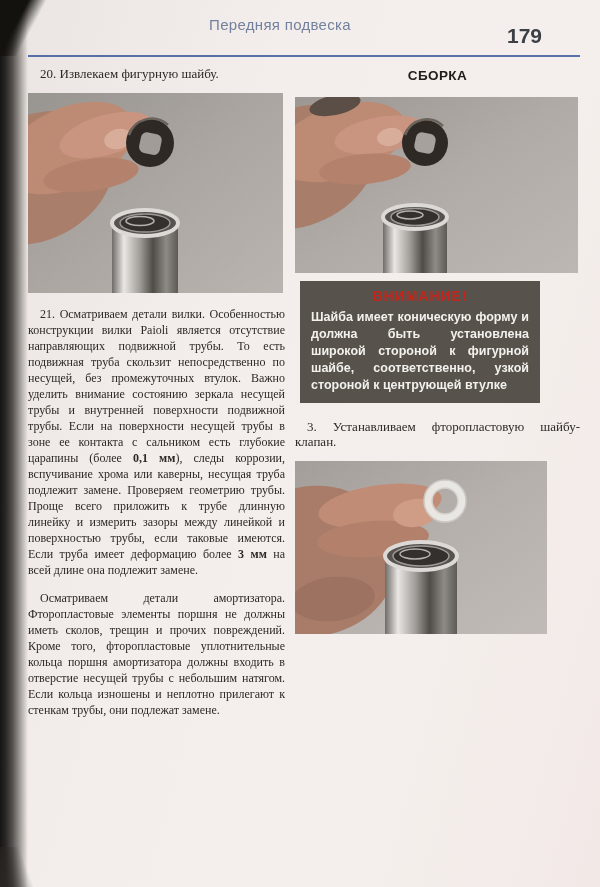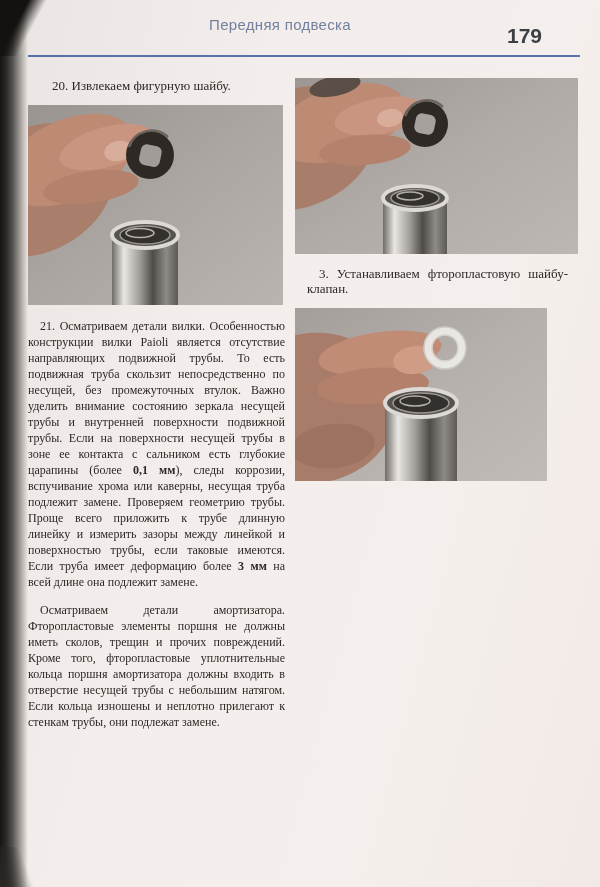--- a/index.html
+++ b/index.html
@@ -25,21 +25,21 @@
   .page-number{position:absolute;right:58px;top:24px;
     font-family:"Liberation Sans",sans-serif;font-size:21px;color:#3c4045;font-weight:bold;}
   .header-rule{position:absolute;left:28px;top:55px;width:552px;height:2px;background:var(--rule);opacity:.85;}
 
   .col{position:absolute;top:66px;}
   .col-left{left:28px;width:257px;}
   .col-right{left:295px;width:285px;}
 
   .body-text{font-size:12px;line-height:16px;text-align:justify;margin:12px 0 4px 0;text-indent:12px;}
   .body-text b{font-weight:bold;}
-  .step{font-size:13px;line-height:15px;text-align:justify;margin:12px;text-indent:12px;}
+  .step{font-size:13px;line-height:15px;text-align:justify;margin:0;text-indent:12px;}
 
   .assembly-heading{font-family:"Liberation Sans",sans-serif;font-weight:bold;font-size:13.5px;
     text-align:center;letter-spacing:.4px;color:#1f1c1a;margin:2px 0 14px 0;}
 
   .photo{display:block;margin:0;background:#aaa6a3;}
   .photo-1{margin:12px 0 13px 0;}
   .photo-2{margin:12px 0 8px 0;}
   .photo-3{margin:12px 0 0 0;}
 
   .warning-box{box-sizing:border-box;width:240px;margin:0 0 16px 5px;background:var(--warning_bg);
@@ -99,20 +99,21 @@
       <ellipse cx="112" cy="128" rx="14" ry="4.5" fill="none" stroke="#b5b1ad" stroke-width="1.5"></ellipse>
     </g>
   </svg>
 
   <p class="body-text"><span>21. Осматриваем детали вилки. Особенностью конструкции вилки Paioli является отсутствие направляющих подвижной трубы. То есть подвижная труба скользит непосредственно по несущей, без промежуточных втулок. Важно уделить внимание состоянию зеркала несущей трубы и внутренней поверхности подвижной трубы. Если на поверхности несущей трубы в зоне ее контакта с сальником есть глубокие царапины (более </span><b>0,1 мм</b><span>), следы коррозии, вспучивание хрома или каверны, несущая труба подлежит замене. Проверяем геометрию трубы. Проще всего приложить к трубе длинную линейку и измерить зазоры между линейкой и поверхностью трубы, если таковые имеются. Если труба имеет деформацию более </span><b>3 мм</b><span> на всей длине она подлежит замене.</span></p>
 
   <p class="body-text">Осматриваем детали амортизатора. Фторопластовые элементы поршня не должны иметь сколов, трещин и прочих повреждений. Кроме того, фторопластовые уплотнительные кольца поршня амортизатора должны входить в отверстие несущей трубы с небольшим натягом. Если кольца изношены и неплотно прилегают к стенкам трубы, они подлежат замене.</p>
 </div>
 
 <div class="col col-right">
+  <div class="assembly-heading">СБОРКА</div>
 
 
   <svg class="photo photo-2" width="283" height="176" viewBox="0 0 283 176">
     <defs>
       <linearGradient id="bg2" x1="0" y1="0" x2="1" y2="1">
         <stop offset="0" stop-color="#9c9793"></stop>
           <stop offset="0.5" stop-color="#b0aba7"></stop>
           <stop offset="1" stop-color="#bcb7b3"></stop>
       </linearGradient>
       <linearGradient id="cg2" x1="0" y1="0" x2="1" y2="0">
@@ -139,20 +140,24 @@
       <rect x="120" y="36" width="20" height="20" rx="6" fill="#a6a19d" transform="rotate(12 130 46)"></rect>
     </g>
     <g>
       <rect x="88" y="118" width="64" height="58" fill="url(#cg2)"></rect>
       <ellipse cx="120" cy="120" rx="32" ry="12" fill="#56524e" stroke="#dcd9d6" stroke-width="4"></ellipse>
       <ellipse cx="120" cy="120" rx="24" ry="8.5" fill="#34302d" stroke="#9c9894" stroke-width="1.5"></ellipse>
       <ellipse cx="115" cy="118" rx="13" ry="4" fill="none" stroke="#b5b1ad" stroke-width="1.5"></ellipse>
     </g>
   </svg>
 
+  <div class="warning-box">
+    <div class="warning-title">ВНИМАНИЕ!</div>
+    <p class="warning-body">Шайба имеет коническую форму и должна быть установлена широкой стороной к фигурной шайбе, соответственно, узкой стороной к центрующей втулке</p>
+  </div>
 
   <p class="step">3. Устанавливаем фторопластовую шайбу-клапан.</p>
 
   <svg class="photo photo-3" width="252" height="173" viewBox="0 0 252 173">
     <defs>
       <linearGradient id="bg3" x1="0" y1="0" x2="1" y2="1">
         <stop offset="0" stop-color="#a39e9a"></stop>
           <stop offset="0.5" stop-color="#b5b0ac"></stop>
           <stop offset="1" stop-color="#c0bbb7"></stop>
       </linearGradient>

